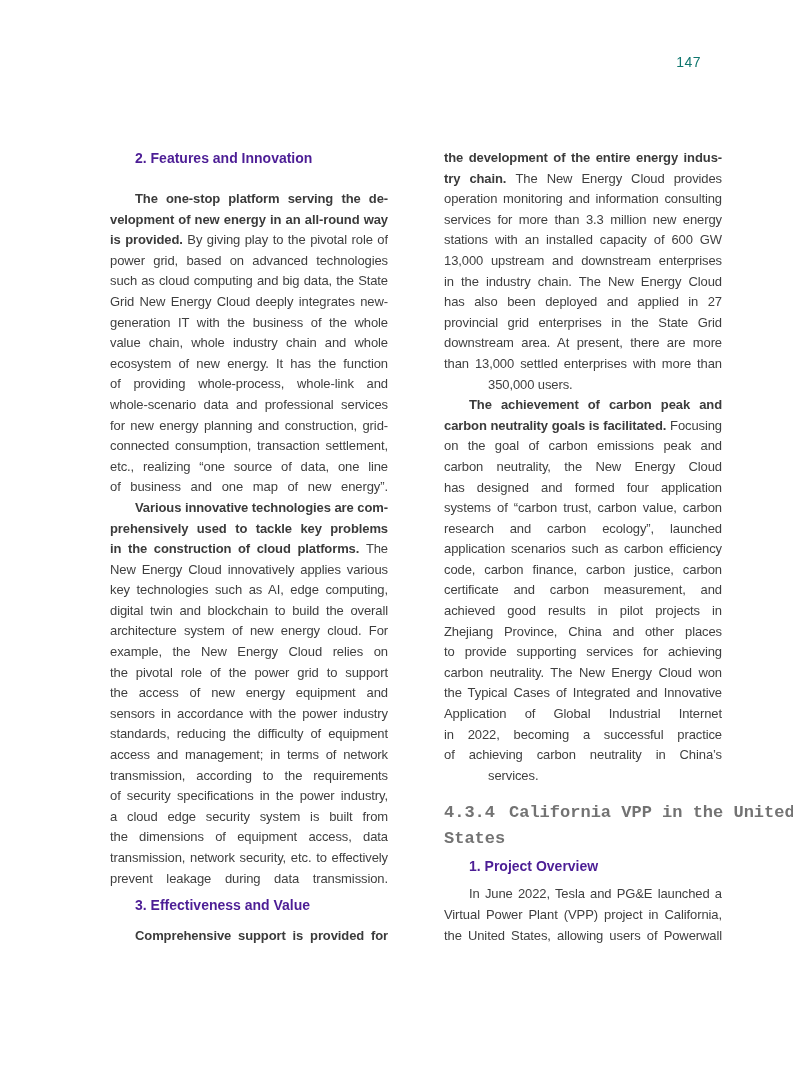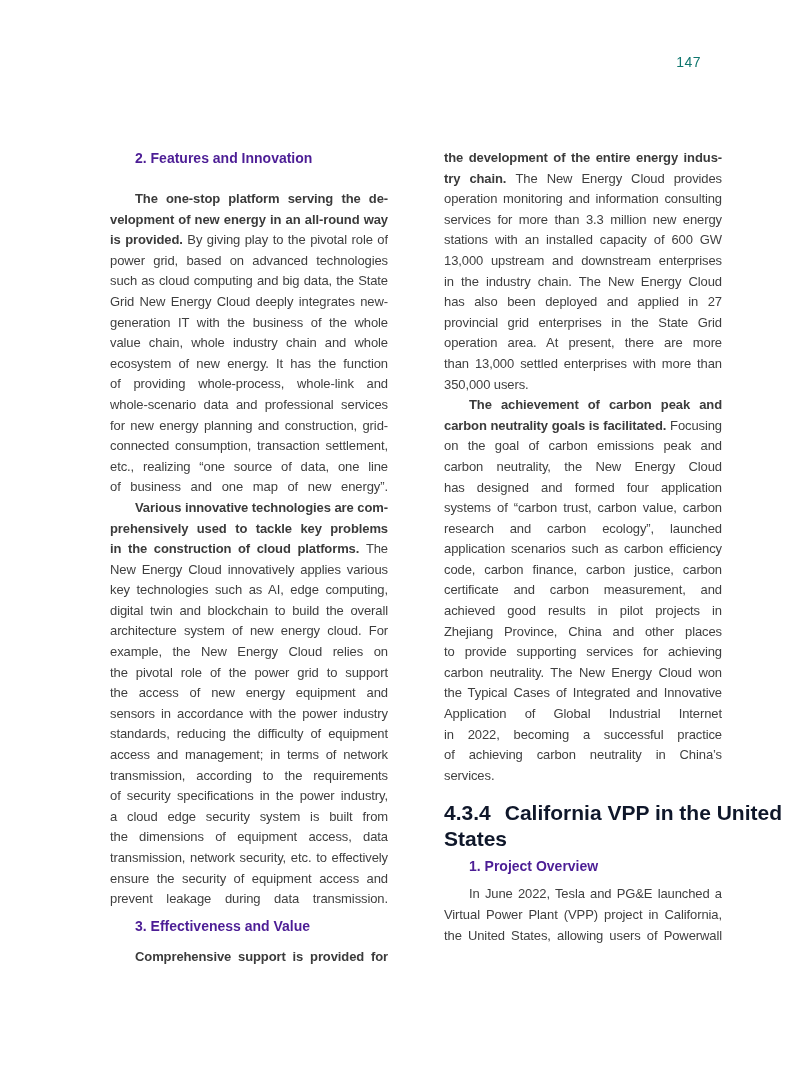--- a/index.html
+++ b/index.html
@@ -14,32 +14,32 @@
   .col {
     position:absolute; top:148px; width:278px;
     color:#3f3f3f; font-size:13px; line-height:20.6px; letter-spacing:-0.1px;
   }
   .col-left  { left:110px; }
   .col-right { left:444px; }
   .line {
     height:20.6px; overflow:hidden;
     text-align:justify; text-align-last:justify;
   }
-  .line.nj { text-align:right; text-align-last:left; }
+  .line.nj { text-align:right; text-align-last:left;margin-left:44px; }
   .line.ind { text-indent:25px; }
   .line b { font-weight:bold; color:#3b3b3b; }
   .h3 {
     font-weight:bold; color:#4c1d95; font-size:14px; line-height:21px;
     margin:0 0 20px 25px; letter-spacing:0;
   }
   .h3.mid { margin:6px 0 10px 25px; }
   .h3.small-gap { margin:4px 0 7px 25px; }
   .h2line {
-    font-weight:bold; color:#0f172a; font-size:21px; line-height:26px;
-    white-space:nowrap; letter-spacing:0;
+    font-weight:bold; color:#737373; font-size:17px; line-height:26px;
+    white-space:nowrap; letter-spacing:0;font-family:Liberation Mono, monospace;
   }
   .h2wrap { margin:14px 0 0 0; }
   .h2num { margin-right:14px; }
 </style>
 </head>
 <body>
 
 <div class="page">
   <div class="pagenum">147</div>
   <div class="col col-left" id="col-left">
@@ -70,36 +70,35 @@
       <div class="line"><span>the pivotal role of the power grid to support</span></div>
       <div class="line"><span>the access of new energy equipment and</span></div>
       <div class="line"><span>sensors in accordance with the power industry</span></div>
       <div class="line"><span>standards, reducing the difficulty of equipment</span></div>
       <div class="line"><span>access and management; in terms of network</span></div>
       <div class="line"><span>transmission, according to the requirements</span></div>
       <div class="line"><span>of security specifications in the power industry,</span></div>
       <div class="line"><span>a cloud edge security system is built from</span></div>
       <div class="line"><span>the dimensions of equipment access, data</span></div>
       <div class="line"><span>transmission, network security, etc. to effectively</span></div>
-      <div class="line"><span>ensure the security of equipment access and</span></div>
       <div class="line"><span>prevent leakage during data transmission.</span></div>
       <div class="h3 mid">3. Effectiveness and Value</div>
       <div class="line ind"><b>Comprehensive support is provided for</b></div>
     </div>
   <div class="col col-right" id="col-right">
       <div class="line"><b>the development of the entire energy indus-</b></div>
       <div class="line"><b>try chain. </b><span>The New Energy Cloud provides</span></div>
       <div class="line"><span>operation monitoring and information consulting</span></div>
       <div class="line"><span>services for more than 3.3 million new energy</span></div>
       <div class="line"><span>stations with an installed capacity of 600 GW</span></div>
       <div class="line"><span>13,000 upstream and downstream enterprises</span></div>
       <div class="line"><span>in the industry chain. The New Energy Cloud</span></div>
       <div class="line"><span>has also been deployed and applied in 27</span></div>
       <div class="line"><span>provincial grid enterprises in the State Grid</span></div>
-      <div class="line"><span>operation area. At present, there are more</span></div>
+      <div class="line"><span>downstream area. At present, there are more</span></div>
       <div class="line"><span>than 13,000 settled enterprises with more than</span></div>
       <div class="line nj"><span>350,000 users.</span></div>
       <div class="line ind"><b>The achievement of carbon peak and</b></div>
       <div class="line"><b>carbon neutrality goals is facilitated. </b><span>Focusing</span></div>
       <div class="line"><span>on the goal of carbon emissions peak and</span></div>
       <div class="line"><span>carbon neutrality, the New Energy Cloud</span></div>
       <div class="line"><span>has designed and formed four application</span></div>
       <div class="line"><span>systems of “carbon trust, carbon value, carbon</span></div>
       <div class="line"><span>research and carbon ecology”, launched</span></div>
       <div class="line"><span>application scenarios such as carbon efficiency</span></div>

